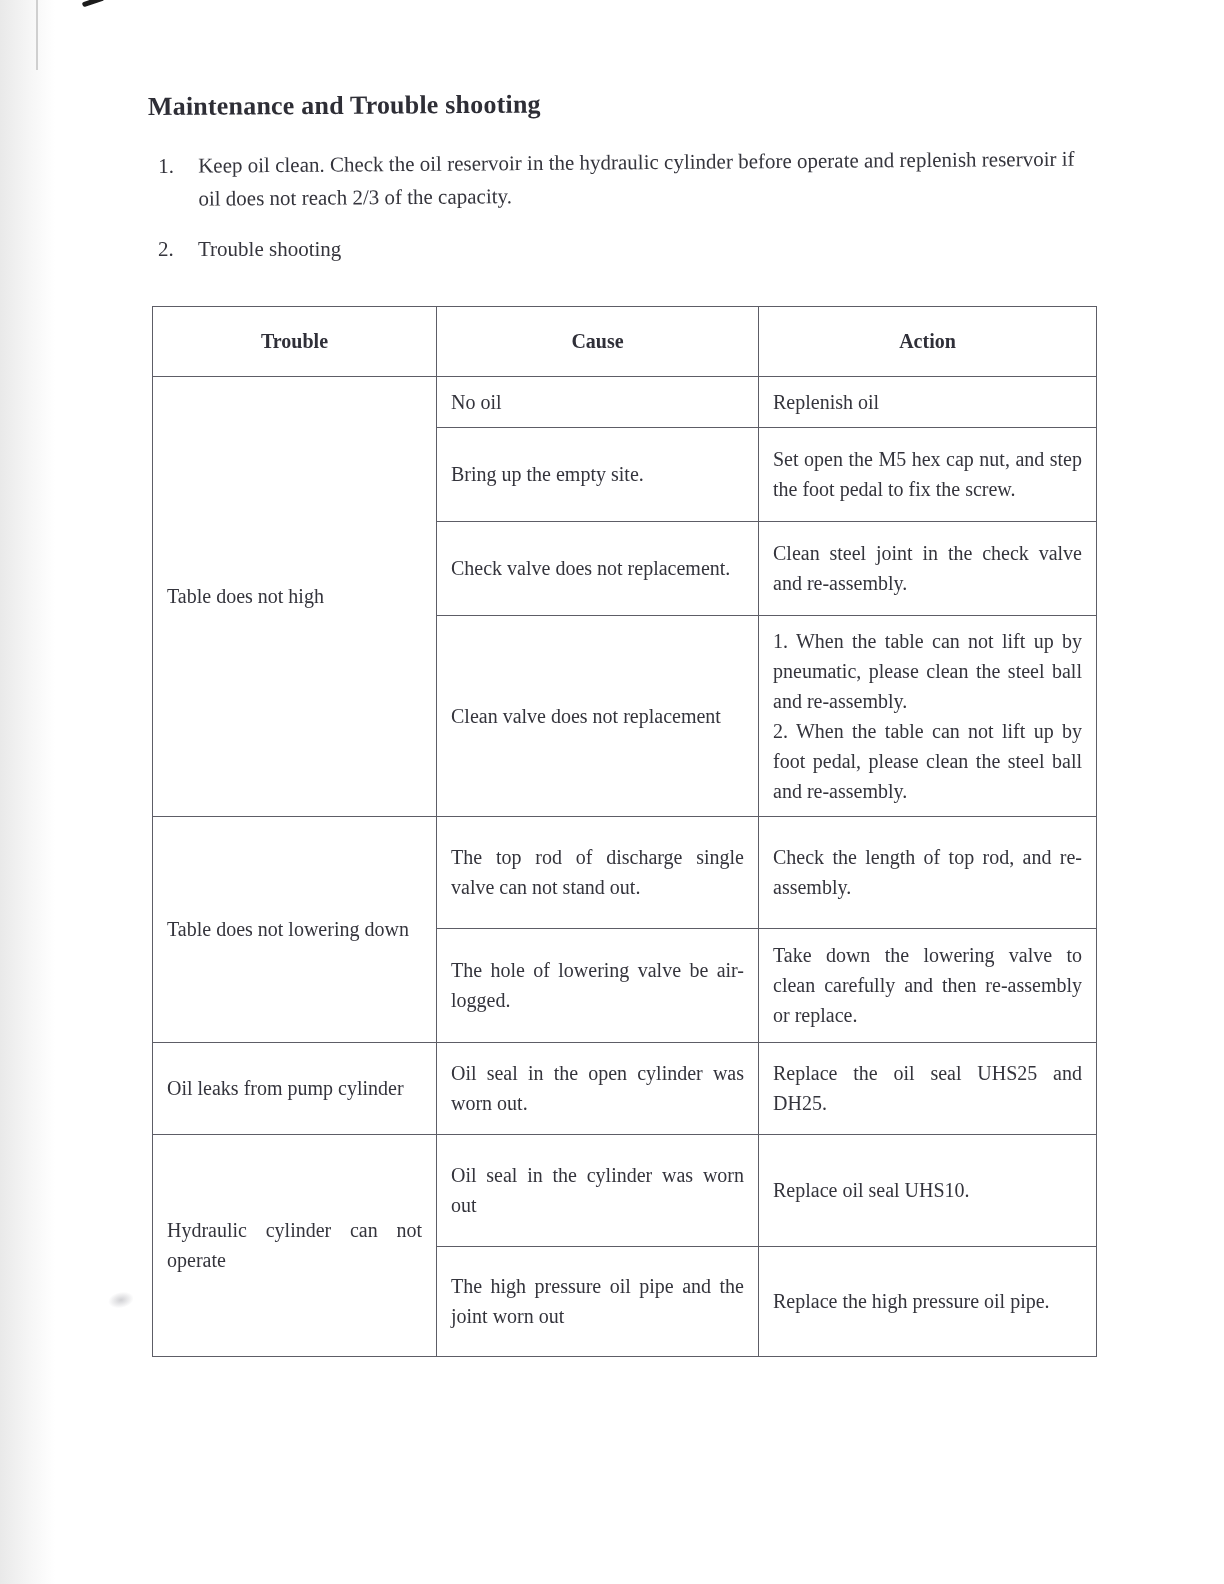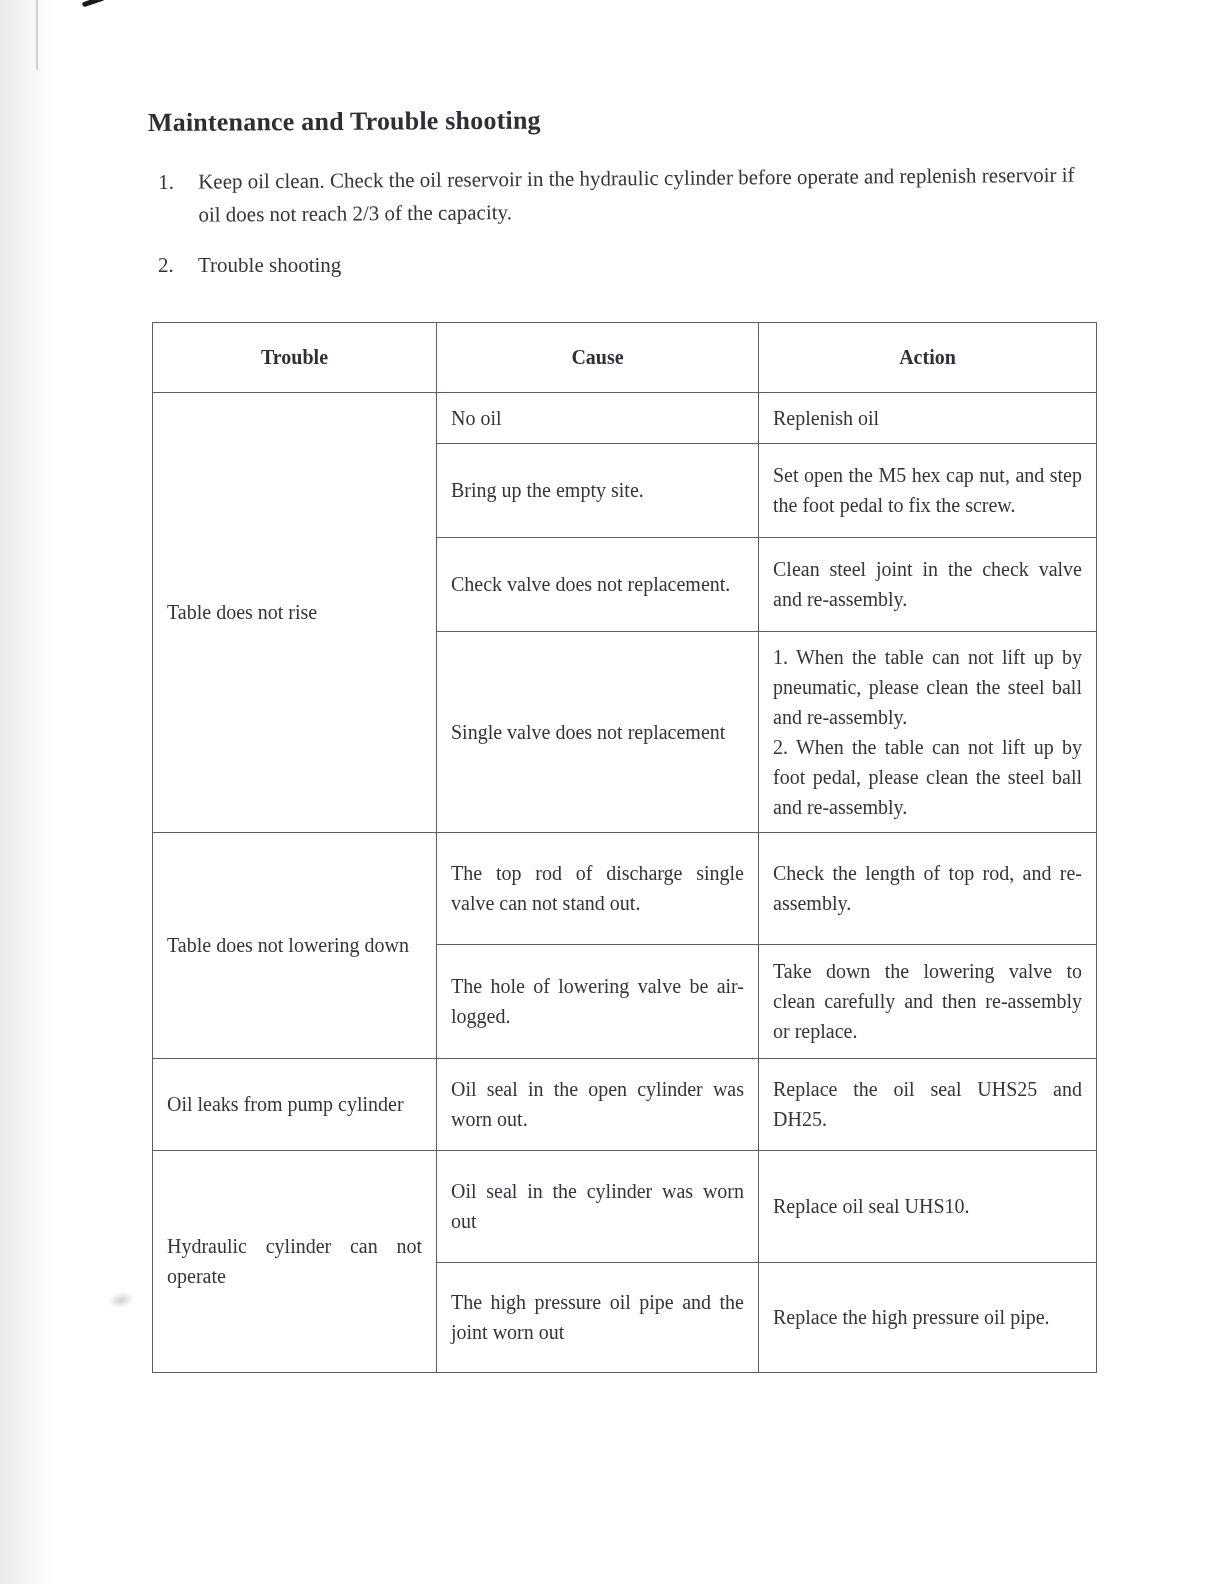--- a/index.html
+++ b/index.html
@@ -42,21 +42,21 @@
     left: 108px;
     top: 1292px;
     width: 26px;
     height: 16px;
     background: radial-gradient(ellipse at center, rgba(120,120,130,0.35), rgba(120,120,130,0) 70%);
     transform: rotate(-12deg);
   }
   .content {
     position: absolute;
     left: 148px;
-    top: 108px;
+    top: 92px;
     width: 950px;
   }
   h1.doc-title {
     font-size: 26px;
     font-weight: bold;
     letter-spacing: 0.2px;
     color: #2e2e36;
     transform: rotate(-0.35deg);
     transform-origin: left bottom;
   }
@@ -146,34 +146,34 @@
       </colgroup>
       <thead>
         <tr style="height:70px">
           <th>Trouble</th>
           <th>Cause</th>
           <th>Action</th>
         </tr>
       </thead>
       <tbody>
         <tr style="height:46px">
-          <td class="trouble-cell" rowspan="4">Table does not rise</td>
+          <td class="trouble-cell" rowspan="4">Table does not high</td>
           <td class="cause-cell">No oil</td>
           <td class="action-cell">Replenish oil</td>
         </tr>
         <tr style="height:94px">
           <td class="cause-cell">Bring up the empty site.</td>
           <td class="action-cell">Set open the M5 hex cap nut, and step the foot pedal to fix the screw.</td>
         </tr>
         <tr style="height:94px">
           <td class="cause-cell">Check valve does not replacement.</td>
           <td class="action-cell">Clean steel joint in the check valve and re-assembly.</td>
         </tr>
         <tr style="height:160px">
-          <td class="cause-cell">Single valve does not replacement</td>
+          <td class="cause-cell">Clean valve does not replacement</td>
           <td class="action-cell">1. When the table can not lift up by pneumatic, please clean the steel ball and re-assembly.
 2. When the table can not lift up by foot pedal, please clean the steel ball and re-assembly.</td>
         </tr>
 
         <tr style="height:112px">
           <td class="trouble-cell" rowspan="2">Table does not lowering down</td>
           <td class="cause-cell">The top rod of discharge single valve can not stand out.</td>
           <td class="action-cell">Check the length of top rod, and re-assembly.</td>
         </tr>
         <tr style="height:114px">

